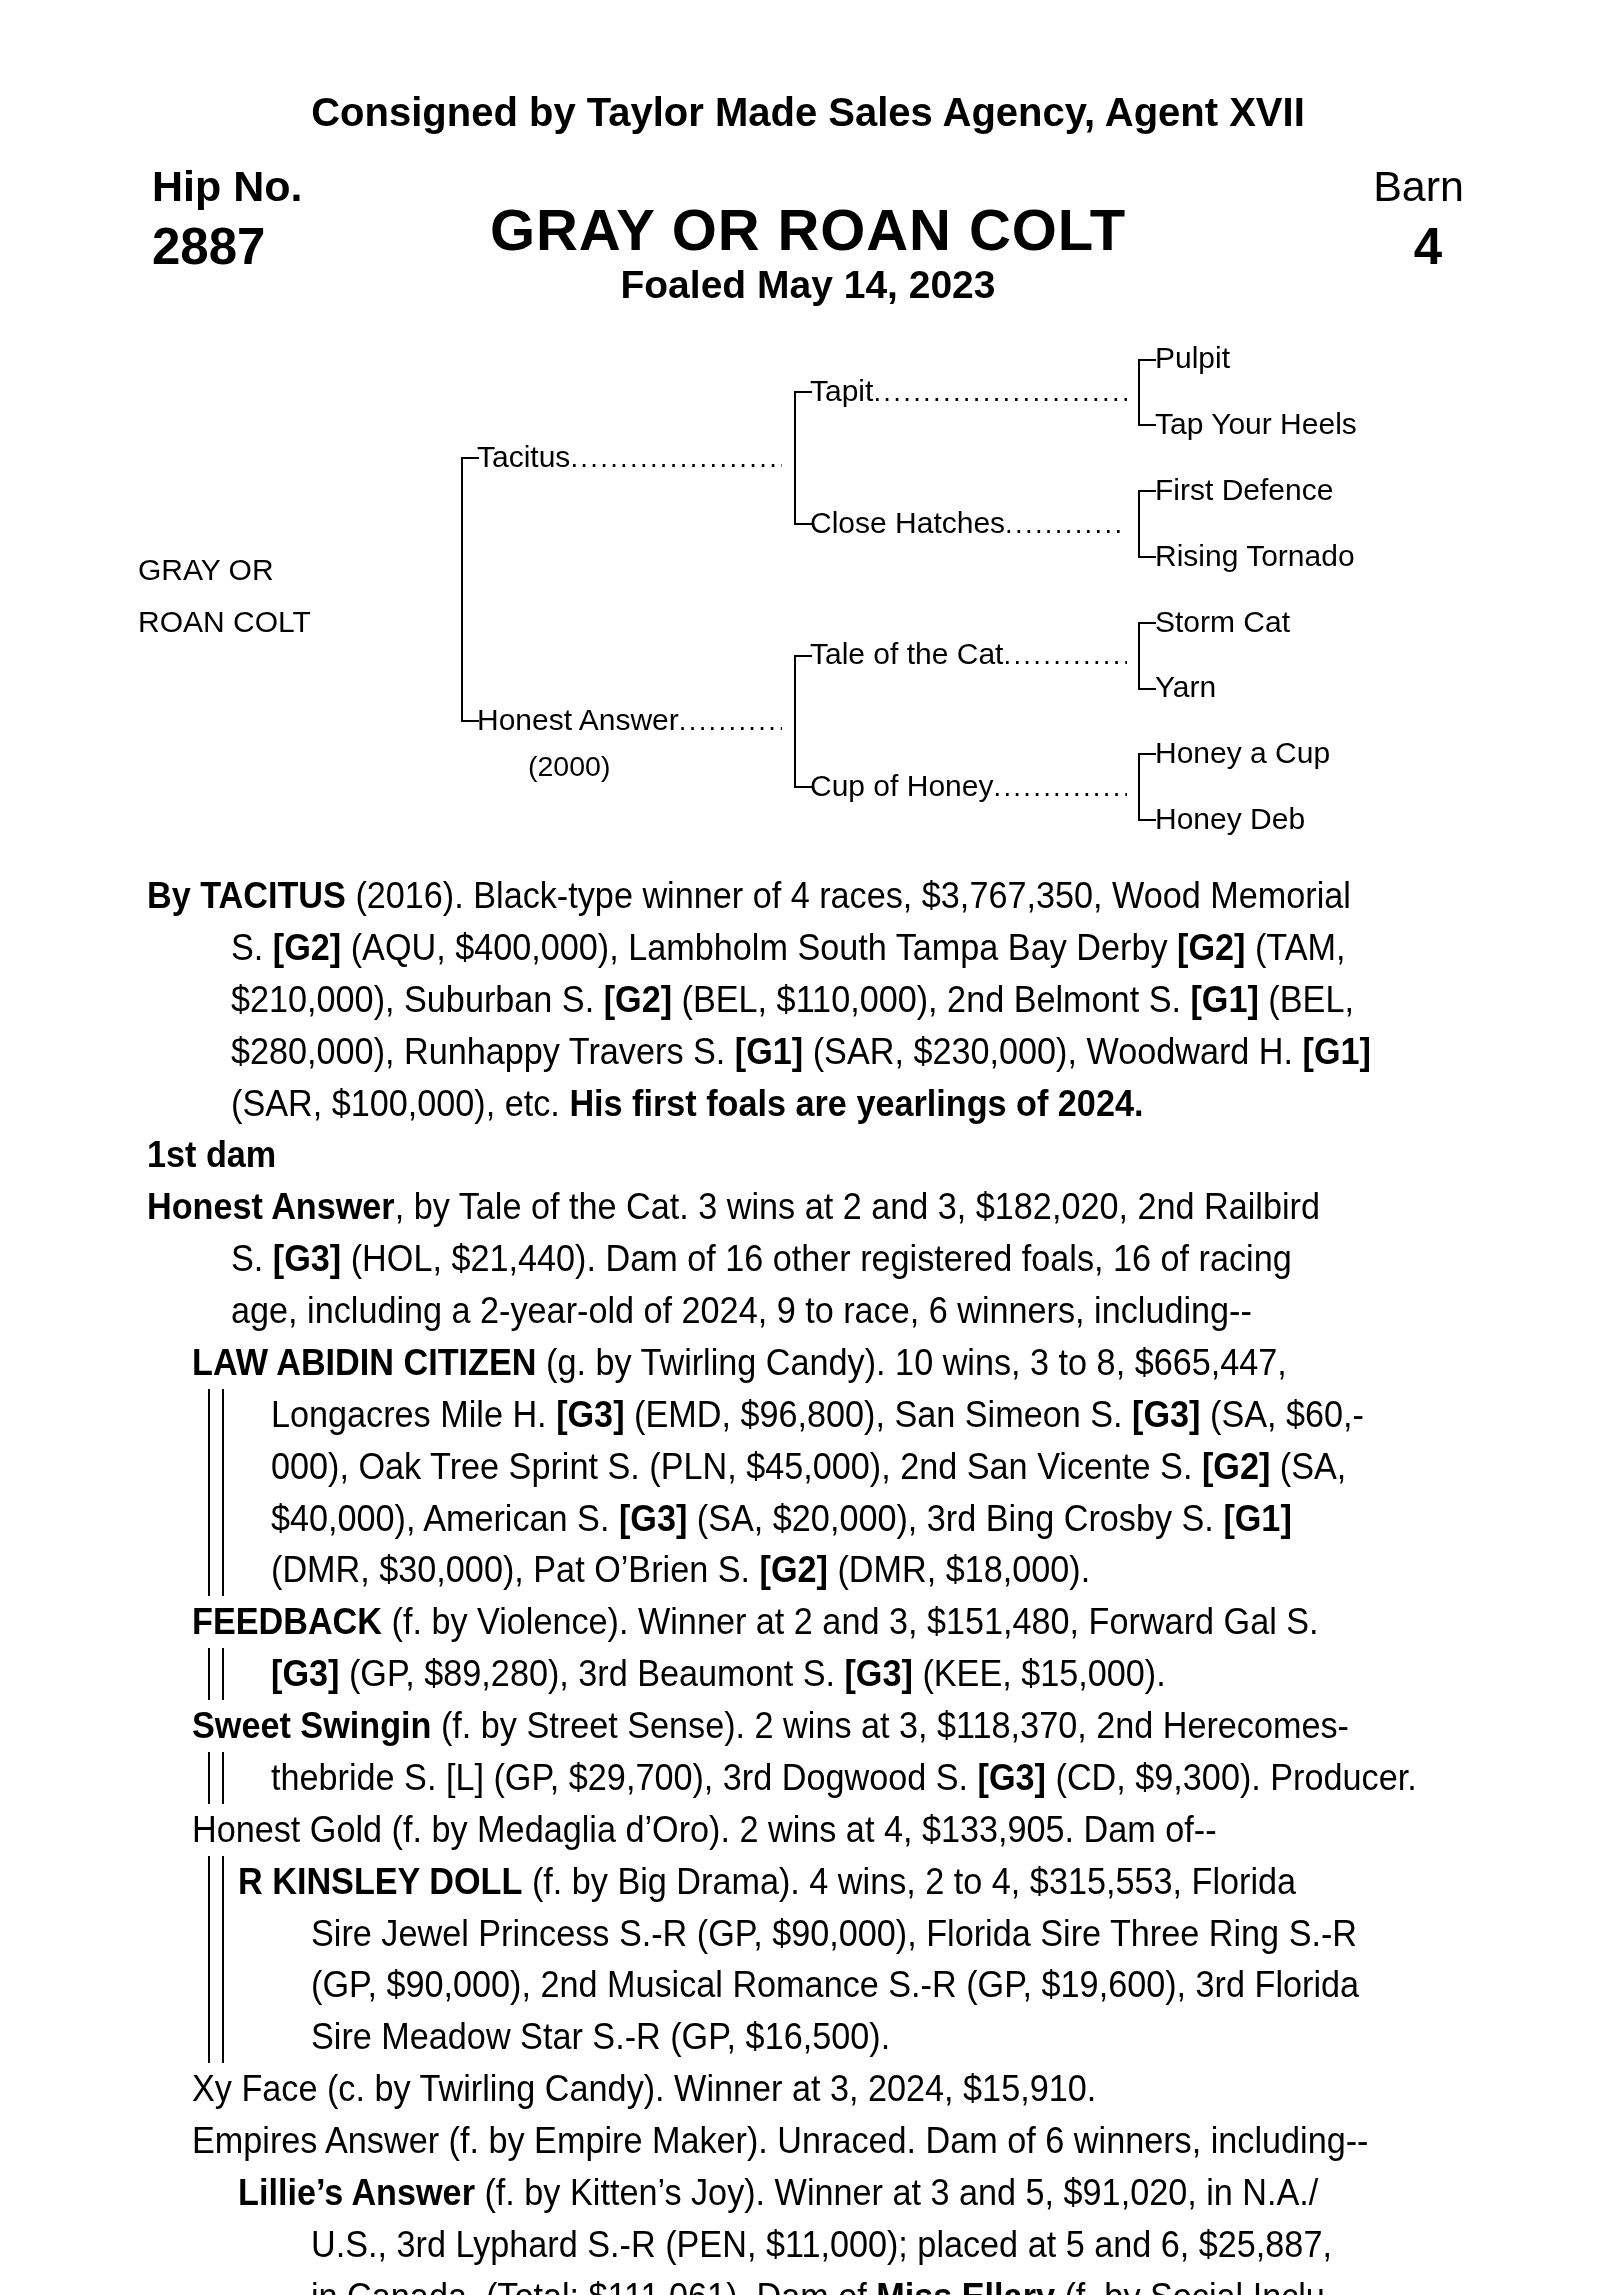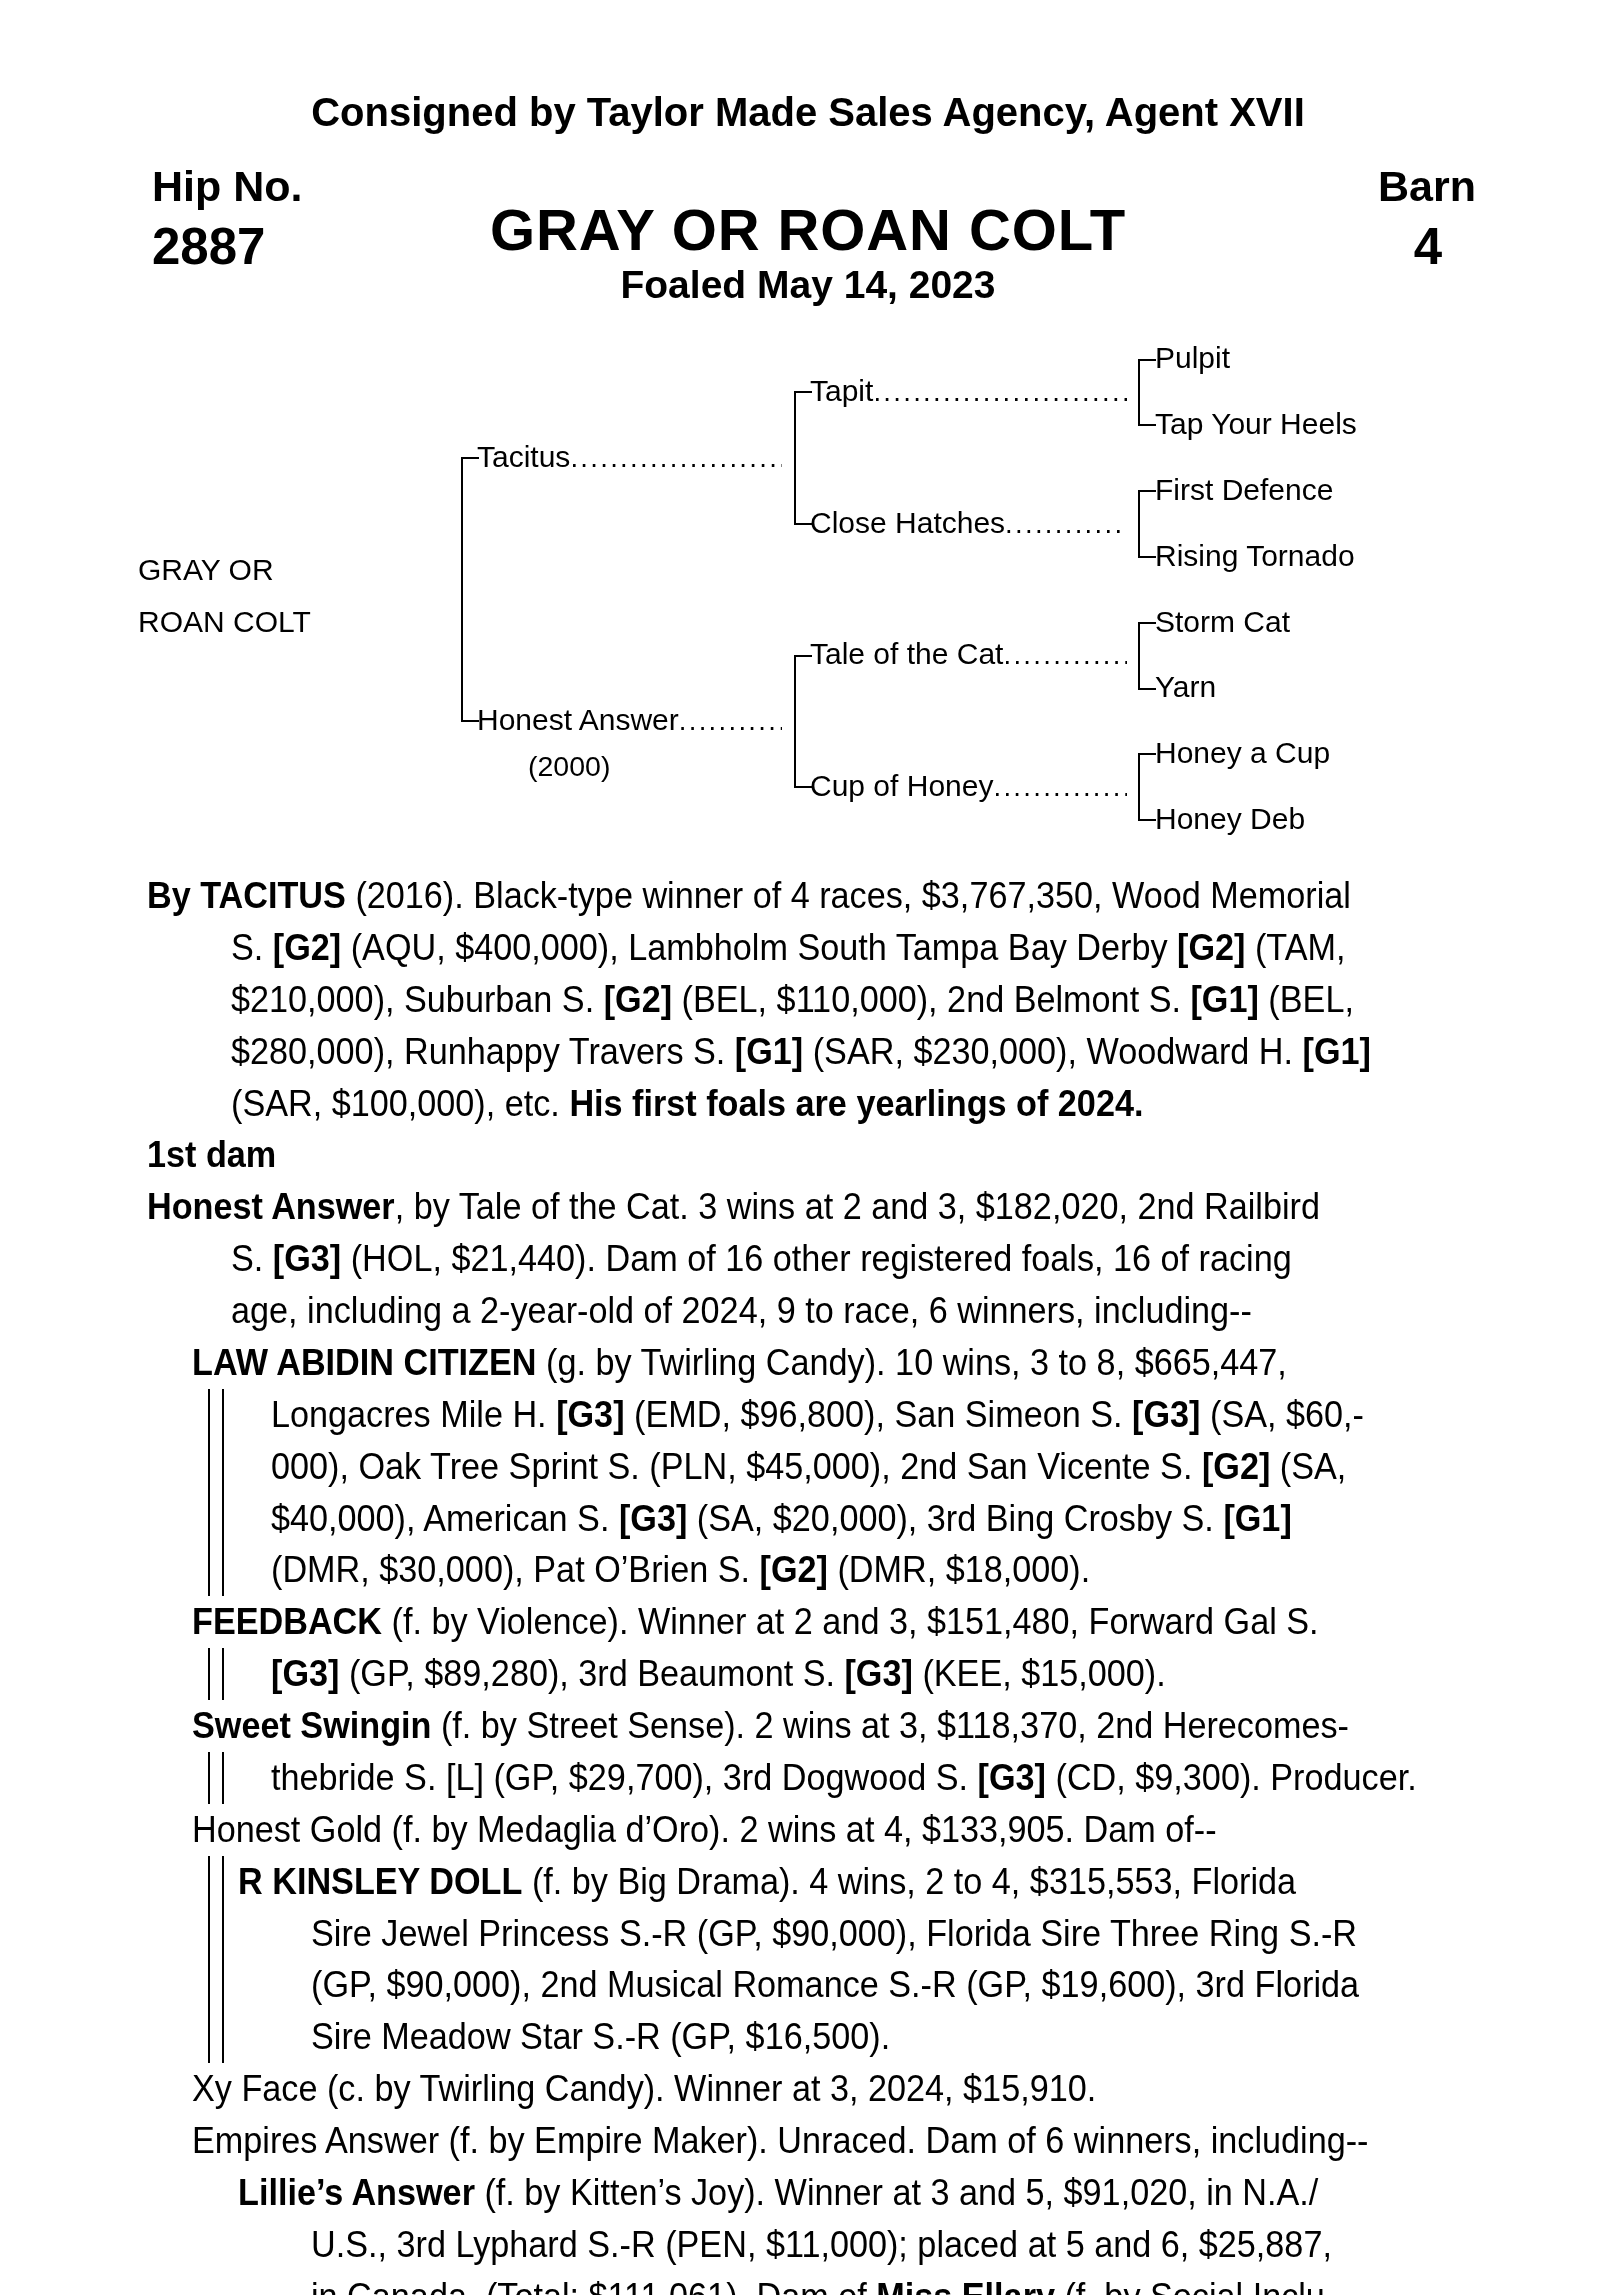--- a/index.html
+++ b/index.html
@@ -3,21 +3,21 @@
 <meta charset="utf-8">
 <style>
   html,body{margin:0;padding:0;background:#ffffff;}
   body{width:1616px;height:3227px;position:relative;overflow:hidden;
        font-family:"Liberation Sans","DejaVu Sans",sans-serif;color:#000;}
   .abs{position:absolute;}
   
   #consignor{top:90px;left:0;width:1616px;text-align:center;font-size:40px;font-weight:bold;}
   #hip-label{top:162px;left:152px;font-size:43px;font-weight:bold;}
   #hip-number{top:217px;left:152px;font-size:51px;font-weight:bold;}
-  #barn-label{top:162px;right:140px;font-size:43px;font-weight:bold;text-align:right;}
+  #barn-label{top:162px;right:152px;font-size:43px;font-weight:normal;text-align:right;}
   #barn-number{top:217px;right:174px;font-size:51px;font-weight:bold;text-align:right;}
   #horse-title{top:196px;left:0;width:1616px;text-align:center;font-size:58px;font-weight:bold;letter-spacing:0.9px;}
   #foaled-line{top:263px;left:0;width:1616px;text-align:center;font-size:39px;font-weight:bold;}
   
   #pedigree{position:absolute;left:0;top:0;width:1616px;height:872px;}
   .tbox{position:absolute;display:flex;align-items:baseline;height:42px;line-height:42px;font-size:30px;white-space:nowrap;}
   .tname{flex:0 0 auto;}
   .tlead{flex:1 1 auto;overflow:hidden;white-space:nowrap;letter-spacing:2.3px;font-size:27.5px;}
   .tsub{position:absolute;font-size:28.5px;line-height:42px;}
   .vline{position:absolute;width:2.3px;background:#000;}

